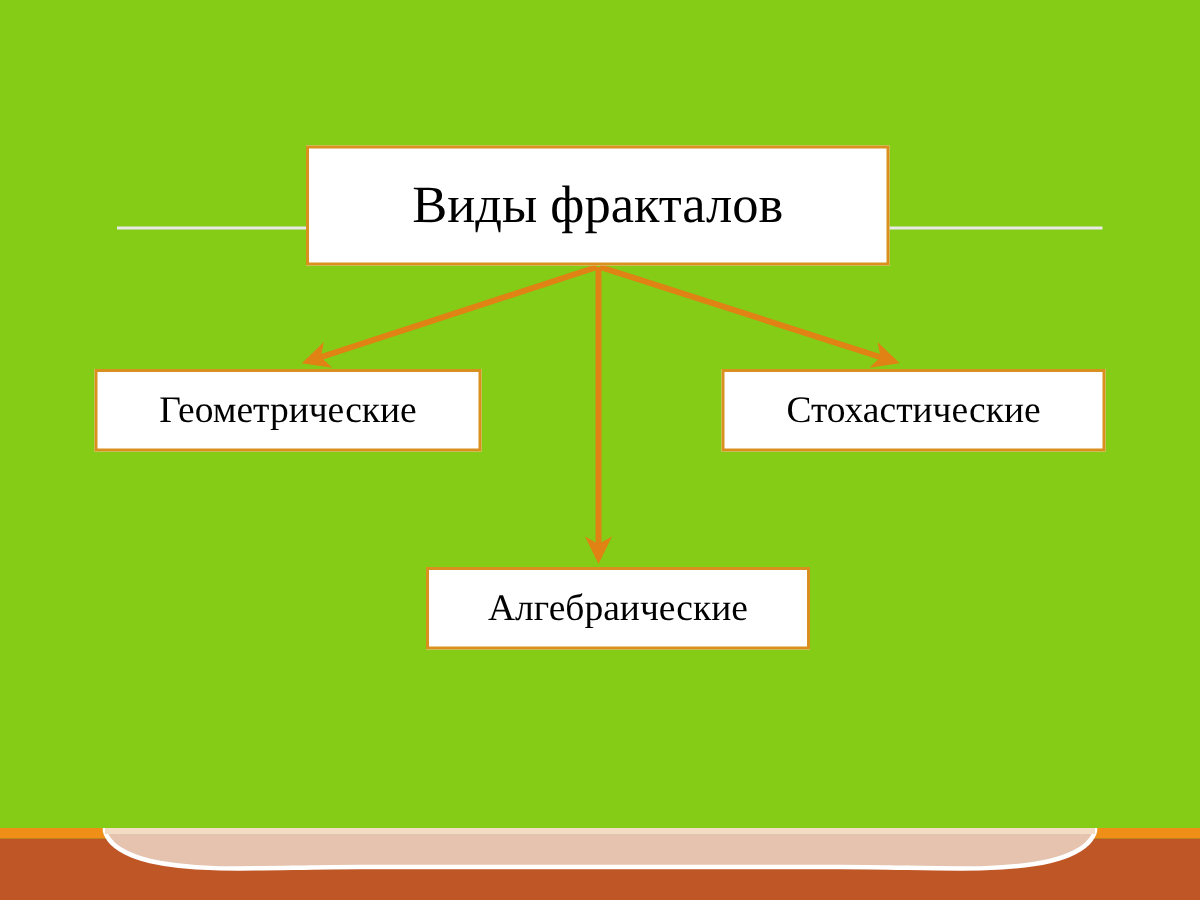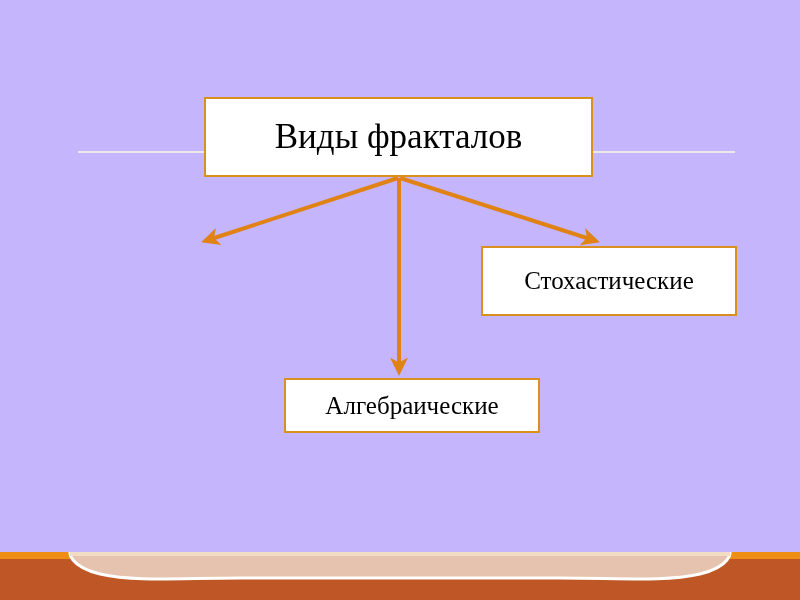--- a/index.html
+++ b/index.html
@@ -5,21 +5,21 @@
 <style>
   html, body {
     margin: 0;
     padding: 0;
     background: #ffffff;
   }
   #slide {
     position: relative;
     width: 800px;
     height: 600px;
-    background: #c4b5fd;
+    background: #84cc16;
     overflow: hidden;
     font-family: "Liberation Serif", "DejaVu Serif", serif;
   }
 
   
   .title-rule {
     position: absolute;
     left: 78px;
     top: 151px;
     width: 657px;
@@ -65,21 +65,21 @@
     top: 246px;
     width: 258px;
     height: 55px;
     font-size: 25px;
   }
 
   .node-stoch {
     left: 481px;
     top: 246px;
     width: 256px;
-    height: 70px;
+    height: 55px;
     font-size: 25px;
   }
 
   .node-alg {
     left: 284px;
     top: 378px;
     width: 256px;
     height: 55px;
     font-size: 25px;
   }
@@ -135,20 +135,23 @@
 
     <line x1="399" y1="178" x2="399" y2="372" stroke="#e08214" stroke-width="4" marker-end="url(#arrowhead)"></line>
 
     <line x1="400" y1="178" x2="596" y2="241" stroke="#e08214" stroke-width="4" marker-end="url(#arrowhead)"></line>
   </svg>
 
   <div class="node node-title">
     <span>Виды фракталов</span>
   </div>
 
+  <div class="node node-geo">
+    <span>Геометрические</span>
+  </div>
 
   <div class="node node-stoch">
     <span>Стохастические</span>
   </div>
 
   <div class="node node-alg">
     <span>Алгебраические</span>
   </div>
 
   <div class="footer">

